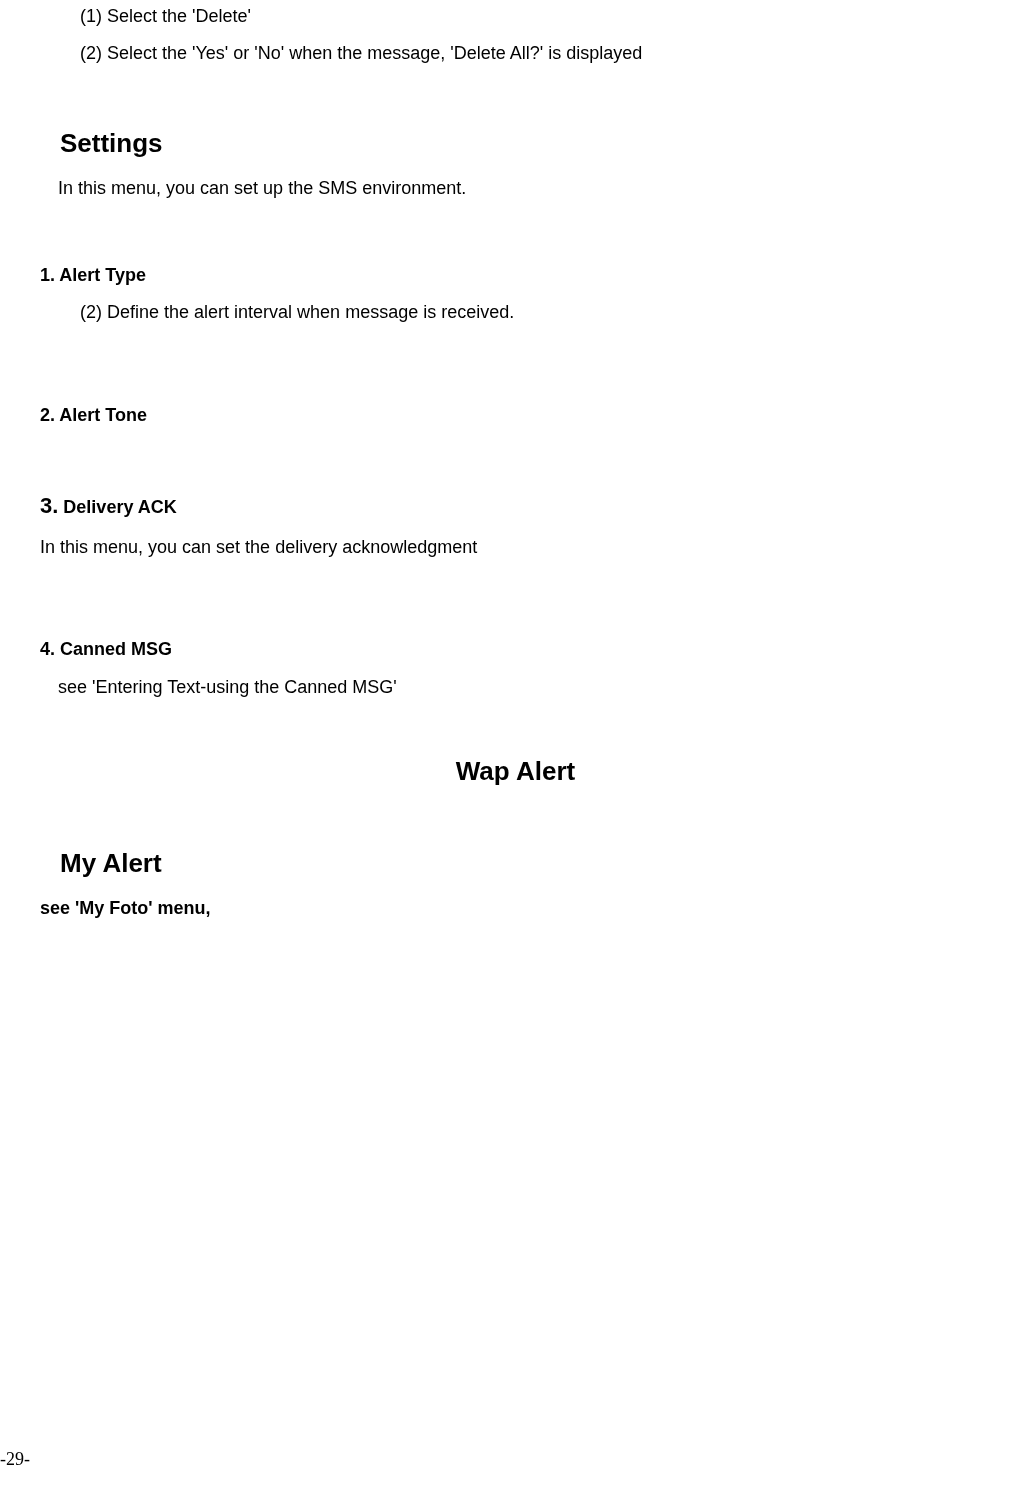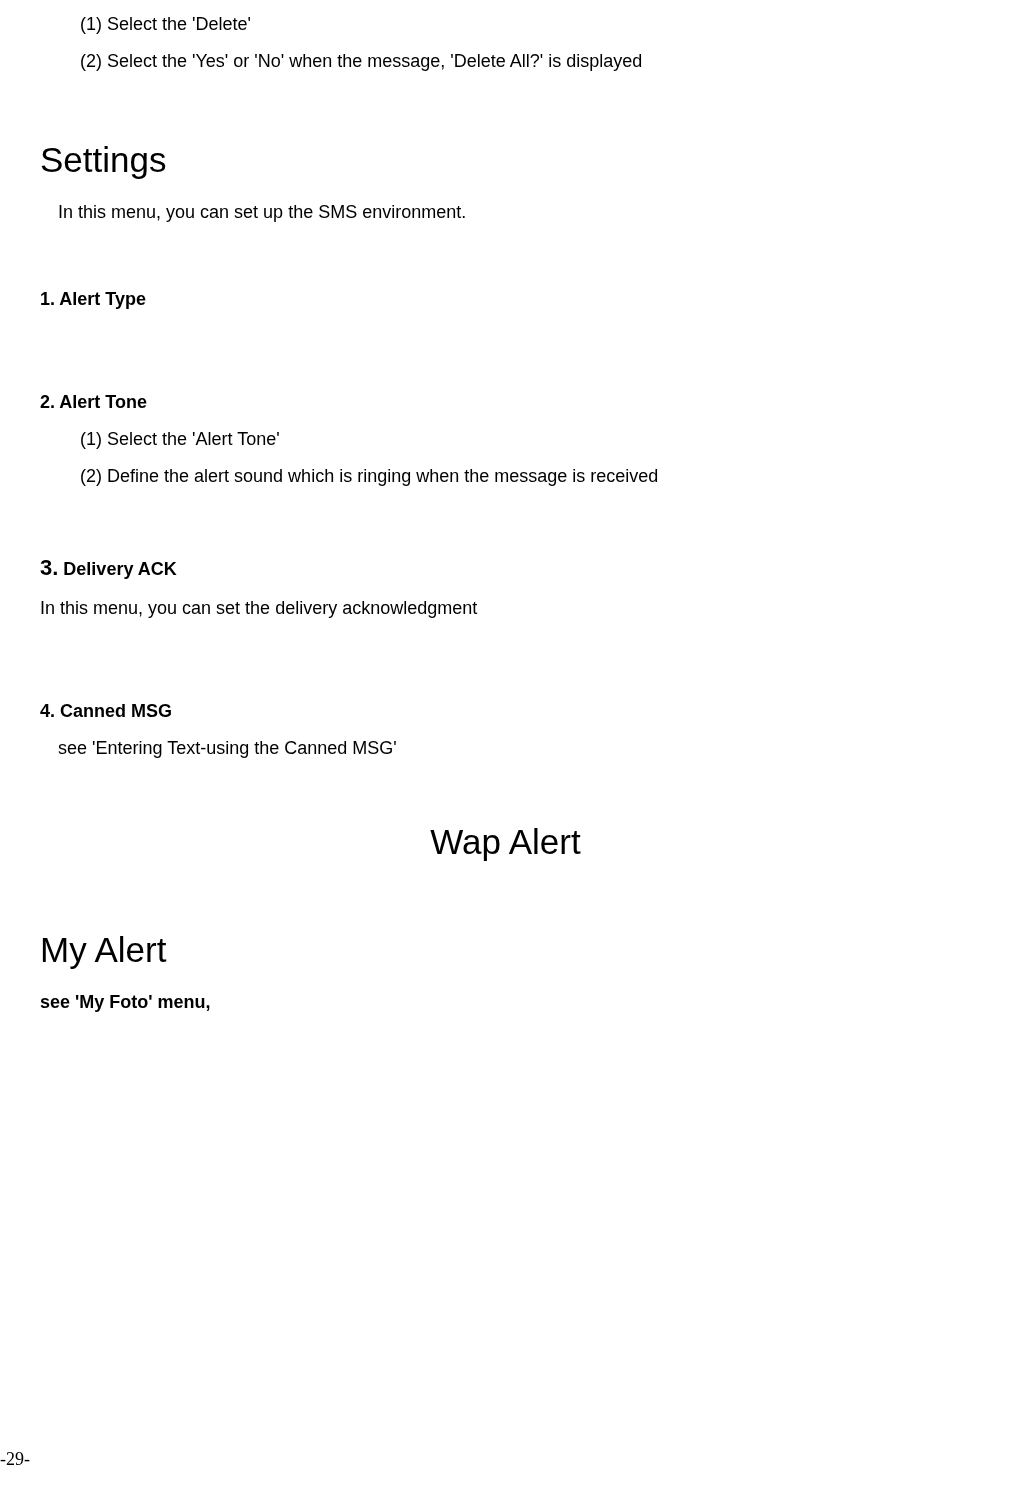--- a/index.html
+++ b/index.html
@@ -5,36 +5,37 @@
     body {
       font-family: Verdana, Geneva, sans-serif;
       margin: 0;
       padding: 0;
       background: #fff;
       color: #000;
     }
     .page {
       width: 1011px;
       height: 1491px;
-      padding: 8px 40px;
+      padding: 0 40px;
       box-sizing: border-box;
       position: relative;
     }
     .content {
       font-size: 18px;
       line-height: 1.8;
     }
     .indent1 {
       padding-left: 40px;
     }
     .heading-large {
-      font-size: 35px;
-      font-weight: normal;
+      font-size: 26px;
+      font-weight: bold;
       margin-top: 50px;
       margin-bottom: 5px;
+      margin-left: 20px;
     }
     .heading-bold {
       font-size: 18px;
       font-weight: bold;
       margin-top: 35px;
       margin-bottom: 5px;
     }
     .heading-num3 {
       font-size: 22px;
       font-weight: bold;
@@ -80,29 +81,26 @@
       <div class="para">(2) Select the 'Yes' or 'No' when the message, 'Delete All?' is displayed</div>
     </div>
 
     <div class="heading-large">Settings</div>
     <div class="para para-small-indent">In this menu, you can set up the SMS environment.</div>
 
     <div class="gap-small"></div>
 
     <div class="heading-bold">1. Alert Type</div>
     <div class="indent1">
+      <div class="para">(2) Define the alert interval when message is received.</div>
     </div>
 
     <div class="gap"></div>
 
     <div class="heading-bold">2. Alert Tone</div>
-    <div class="indent1">
-      <div class="para">(1) Select the 'Alert Tone'</div>
-      <div class="para">(2) Define the alert sound which is ringing when the message is received</div>
-    </div>
 
     <div class="gap-small"></div>
 
     <div class="heading-num3">
       <span>3.</span><span class="rest"> Delivery ACK</span>
     </div>
     <div class="para">In this menu, you can set the delivery acknowledgment</div>
 
     <div class="gap"></div>
 

